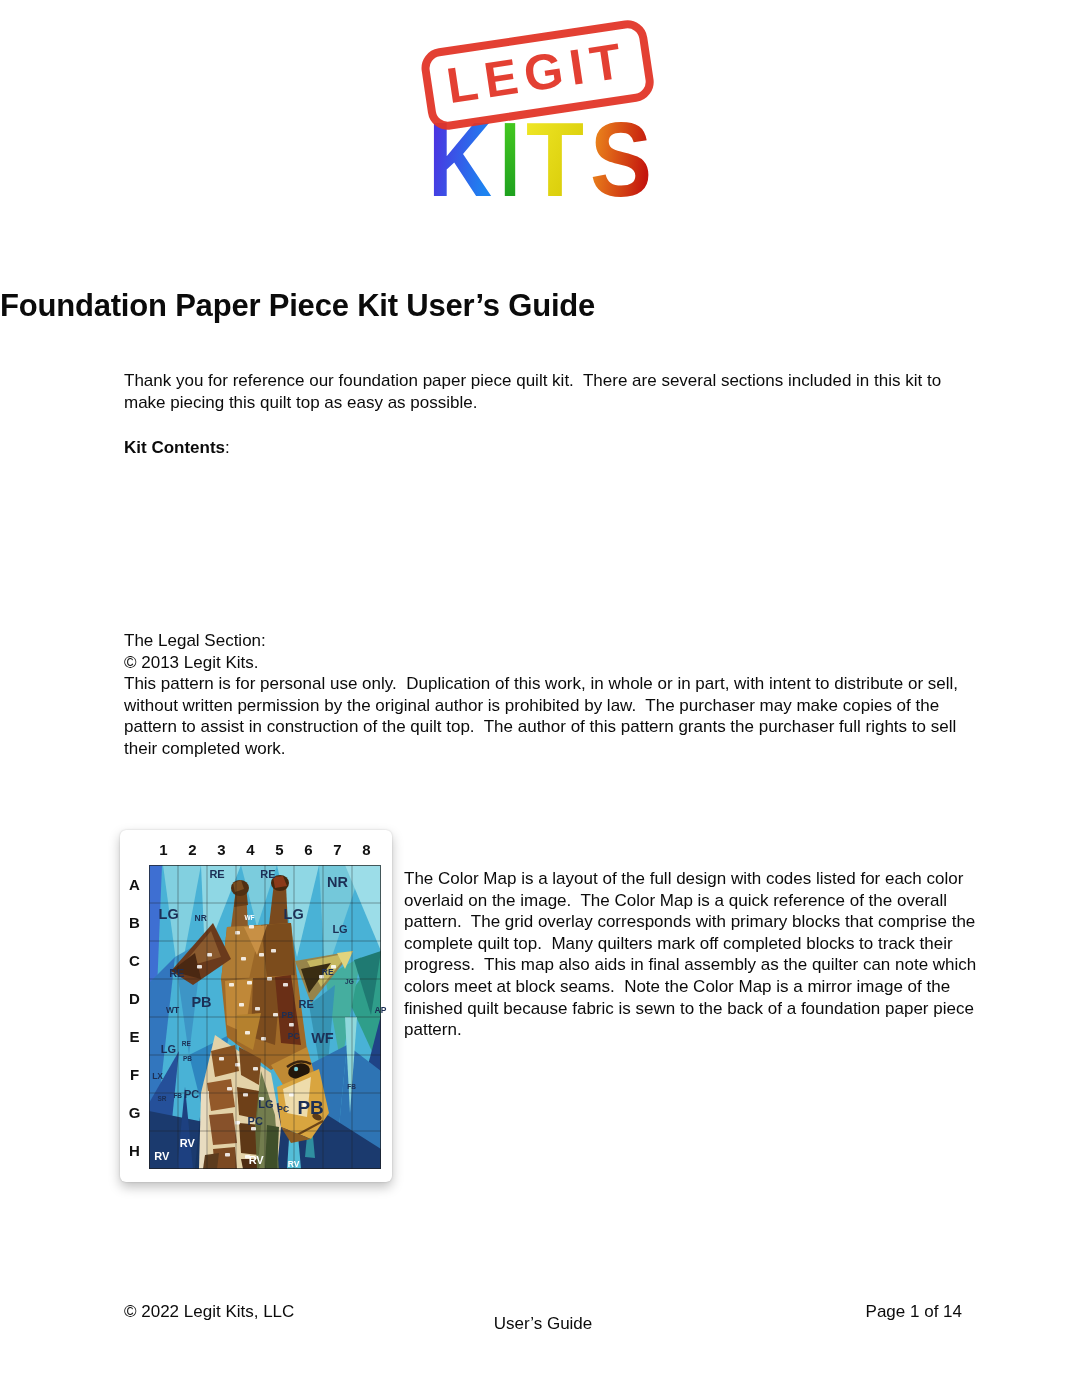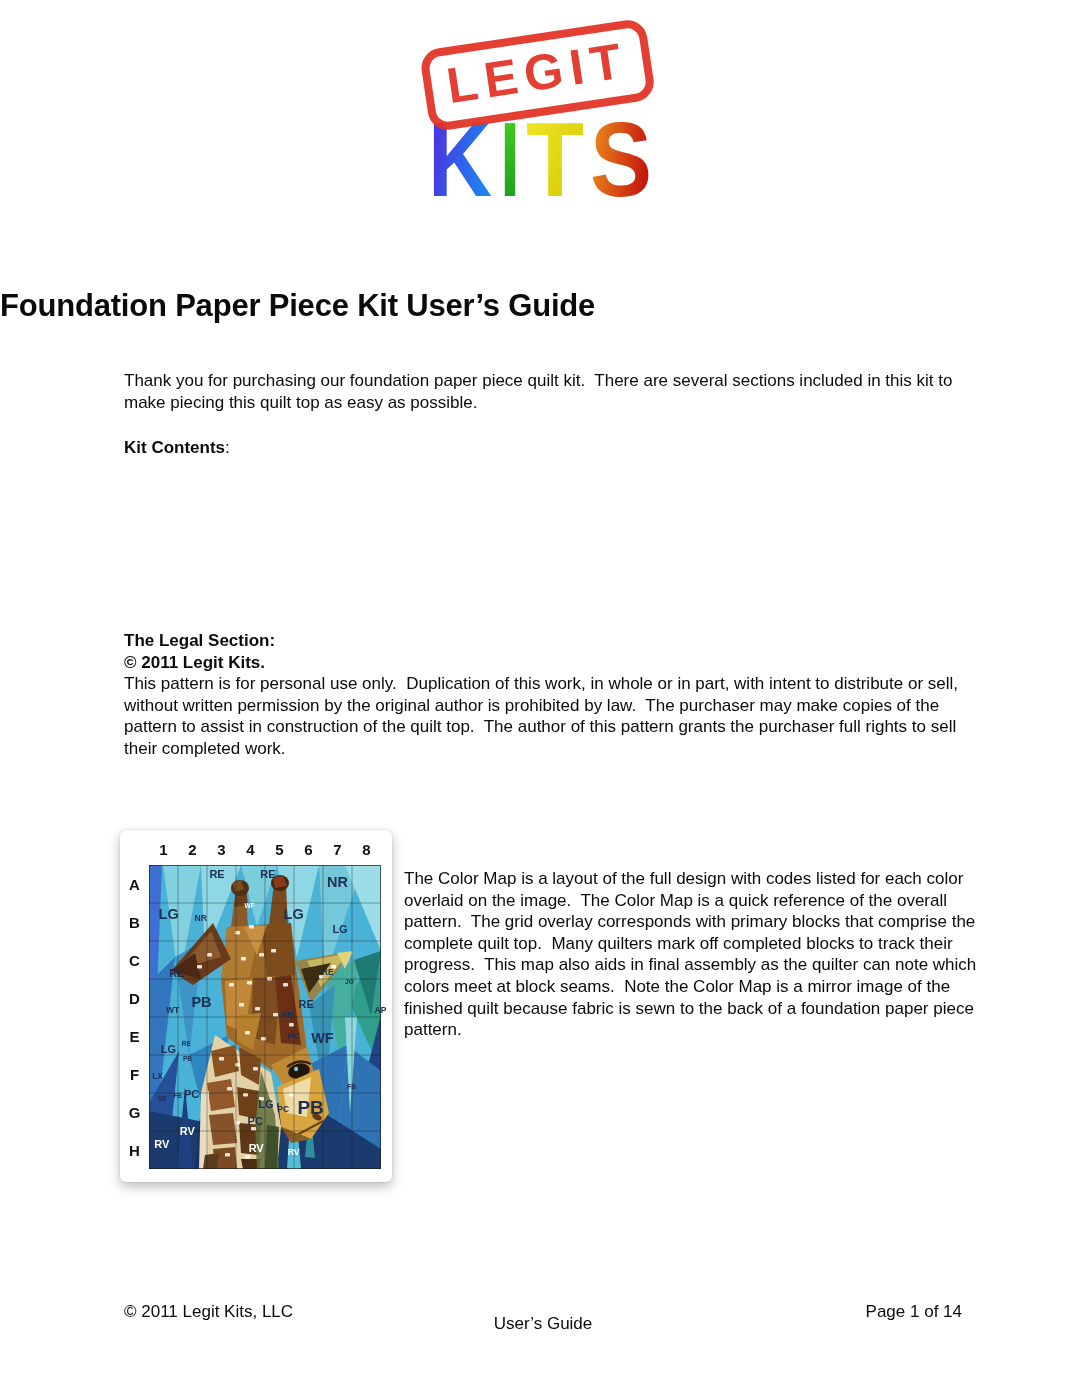--- a/index.html
+++ b/index.html
@@ -17,40 +17,40 @@
 
   
   .title{position:absolute;top:288px;left:0;width:100%;text-align:left;margin:0;
          font-size:31px;font-weight:bold;letter-spacing:-0.2px;}
   .para{font-size:17px;line-height:21.6px;margin:0;white-space:pre-wrap;}
   .bold{font-weight:bold;}
   .intro{position:absolute;left:124px;top:370px;width:842px;}
   .kit{position:absolute;left:124px;top:437px;}
   .kit .li{font-size:17px;line-height:21.6px;}
   .legal{position:absolute;left:124px;top:630px;width:848px;}
-  .legal .head{font-size:17px;line-height:21.6px;font-weight:bold;margin:0;}
+  .legal .head{font-size:17px;line-height:21.6px;font-weight:normal;margin:0;}
 
   
   .map-card{position:absolute;left:120px;top:830px;width:272px;height:352px;margin:0;
             background:#fff;border-radius:6px;
             box-shadow:0 0 2px rgba(0,0,0,.18),0 5px 12px rgba(0,0,0,.25);}
   .map-cols{position:absolute;left:29px;top:11px;width:232px;display:grid;
             grid-template-columns:repeat(8,1fr);}
   .map-cols span{text-align:center;font-weight:bold;font-size:15px;color:#111;}
   .map-rows{position:absolute;left:0;top:35px;width:29px;height:304px;display:grid;
             grid-template-rows:repeat(8,1fr);}
   .map-rows span{display:flex;align-items:center;justify-content:center;
                  font-weight:bold;font-size:15px;color:#111;}
   .map-area{position:absolute;left:29px;top:35px;width:212px;height:304px;}
   .map-area svg{position:absolute;left:0;top:0;display:block;}
   #map-labels{position:absolute;left:0;top:0;width:100%;height:100%;}
   #map-labels span{position:absolute;font-weight:600;color:#1c2f55;line-height:1;
                    font-family:"Liberation Sans",sans-serif;}
   .s1{font-size:6.5px}.s2{font-size:8.5px}.s3{font-size:11px}.s4{font-size:14.5px}.s5{font-size:19px}
-  .lw{color:#ffffff !important;}
+  .lw{color:#ffffff !important;margin-top:12px;}
 
   
   .map-text{position:absolute;left:404px;top:868px;width:574px;}
   .map-text .head{font-size:17.5px;font-weight:bold;margin:0 0 27px 0;}
 
   
   .pfooter{position:absolute;left:124px;right:118px;top:1302px;height:22px;font-size:17px;}
   .f-left{position:absolute;left:0;top:0;}
   .f-center{position:absolute;left:50%;top:12px;transform:translateX(-50%);text-align:right;}
   .f-right{position:absolute;right:0;top:0;}
@@ -87,29 +87,29 @@
           <text x="0" y="78" font-family="Liberation Sans, DejaVu Sans, sans-serif" font-weight="bold" font-size="106" fill="url(#kg0)" textLength="64" lengthAdjust="spacingAndGlyphs">K</text>
           <text x="72" y="78" font-family="Liberation Sans, DejaVu Sans, sans-serif" font-weight="bold" font-size="106" fill="url(#kg1)" textLength="20" lengthAdjust="spacingAndGlyphs">I</text>
           <text x="98" y="78" font-family="Liberation Sans, DejaVu Sans, sans-serif" font-weight="bold" font-size="106" fill="url(#kg2)" textLength="58" lengthAdjust="spacingAndGlyphs">T</text>
           <text x="162" y="78" font-family="Liberation Sans, DejaVu Sans, sans-serif" font-weight="bold" font-size="106" fill="url(#kg3)" textLength="62" lengthAdjust="spacingAndGlyphs">S</text>
         </svg>
       </div>
   </div>
 
   <h1 class="title">Foundation Paper Piece Kit User’s Guide</h1>
 
-  <p class="para intro">Thank you for purchasing our foundation paper piece quilt kit.  There are several sections included in this kit to make piecing this quilt top as easy as possible.</p>
+  <p class="para intro">Thank you for reference our foundation paper piece quilt kit.  There are several sections included in this kit to make piecing this quilt top as easy as possible.</p>
 
   <div class="kit">
     <div class="li"><span class="bold">Kit Contents</span><span>:</span></div>
   </div>
 
   <div class="legal">
     <p class="head">The Legal Section:</p>
-    <p class="head">© 2011 Legit Kits.</p>
+    <p class="head">© 2013 Legit Kits.</p>
     <p class="para">This pattern is for personal use only.  Duplication of this work, in whole or in part, with intent to distribute or sell, without written permission by the original author is prohibited by law.  The purchaser may make copies of the pattern to assist in construction of the quilt top.  The author of this pattern grants the purchaser full rights to sell their completed work.</p>
   </div>
 
   <figure class="map-card">
     <div class="map-cols" id="map-cols">
         <span>1</span>
         <span>2</span>
         <span>3</span>
         <span>4</span>
         <span>5</span>
@@ -286,18 +286,18 @@
           <span class="s2 lw" style="left: 65.5%; top: 93.2%;">RV</span>
         </div>
     </div>
   </figure>
 
   <div class="map-text">
     <p class="para">The Color Map is a layout of the full design with codes listed for each color overlaid on the image.  The Color Map is a quick reference of the overall pattern.  The grid overlay corresponds with primary blocks that comprise the complete quilt top.  Many quilters mark off completed blocks to track their progress.  This map also aids in final assembly as the quilter can note which colors meet at block seams.  Note the Color Map is a mirror image of the finished quilt because fabric is sewn to the back of a foundation paper piece pattern.</p>
   </div>
 
   <div class="pfooter">
-    <span class="f-left">© 2011 Legit Kits, LLC</span>
+    <span class="f-left">© 2022 Legit Kits, LLC</span>
     <span class="f-center">User’s Guide</span>
     <span class="f-right">Page 1 of 14</span>
   </div>
 
 </div>
 
 </body></html>

